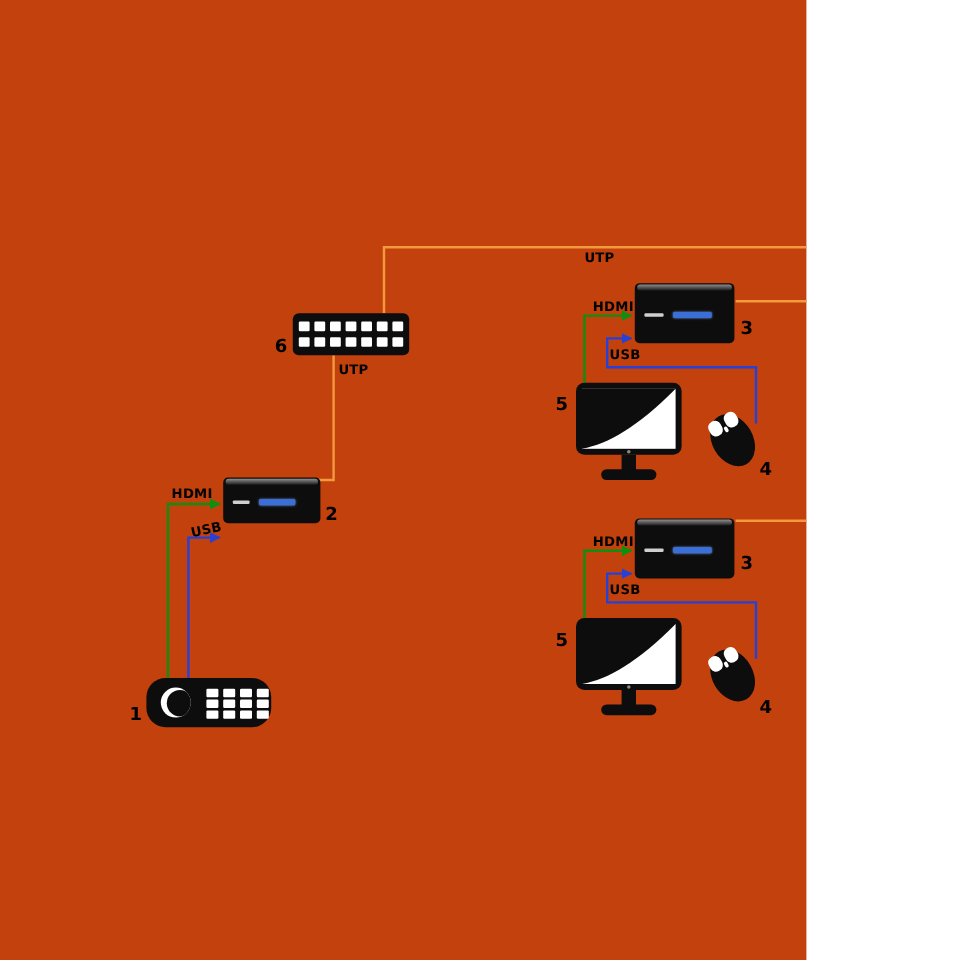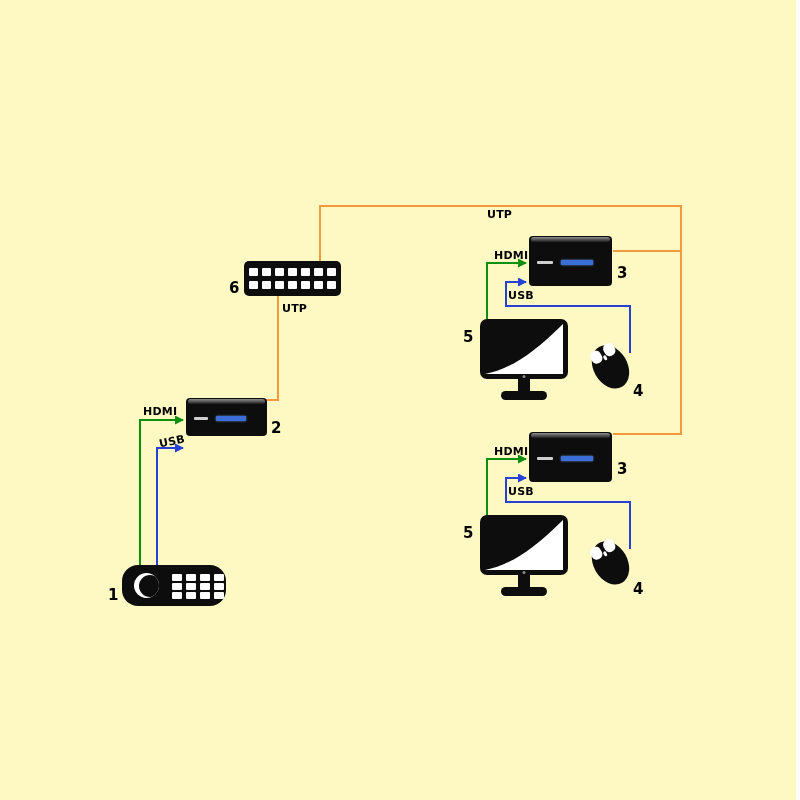--- a/index.html
+++ b/index.html
@@ -1,17 +1,17 @@
 <!DOCTYPE html>
 <html><head>
 <meta charset="utf-8">
 <style>
   html,body{margin:0;padding:0;background:#fff;}
   body{width:800px;height:800px;font-family:"DejaVu Sans","Liberation Sans",sans-serif;}
-  .canvas{position:relative;width:796px;height:800px;background:#fef9c3;overflow:hidden;}
+  .canvas{position:relative;width:672px;height:800px;background:#c2410c;overflow:hidden;}
   svg.wires{position:absolute;left:0;top:0;}
   polyline{fill:none;stroke-width:2px;}
 
   .num{position:absolute;font-weight:bold;font-size:15px;color:#000;line-height:1;}
   .lbl{position:absolute;font-weight:bold;font-size:11px;color:#000;line-height:1;letter-spacing:.2px;}
   .lbl.tilt{transform:rotate(-12deg);}
 
   .box{position:absolute;background:#0d0d0d;border-radius:4px;}
   .box .topface{position:absolute;left:2px;right:2px;top:1px;height:5px;border-radius:3px;
     background:linear-gradient(#8f8f8f,#1c1c1c);}

